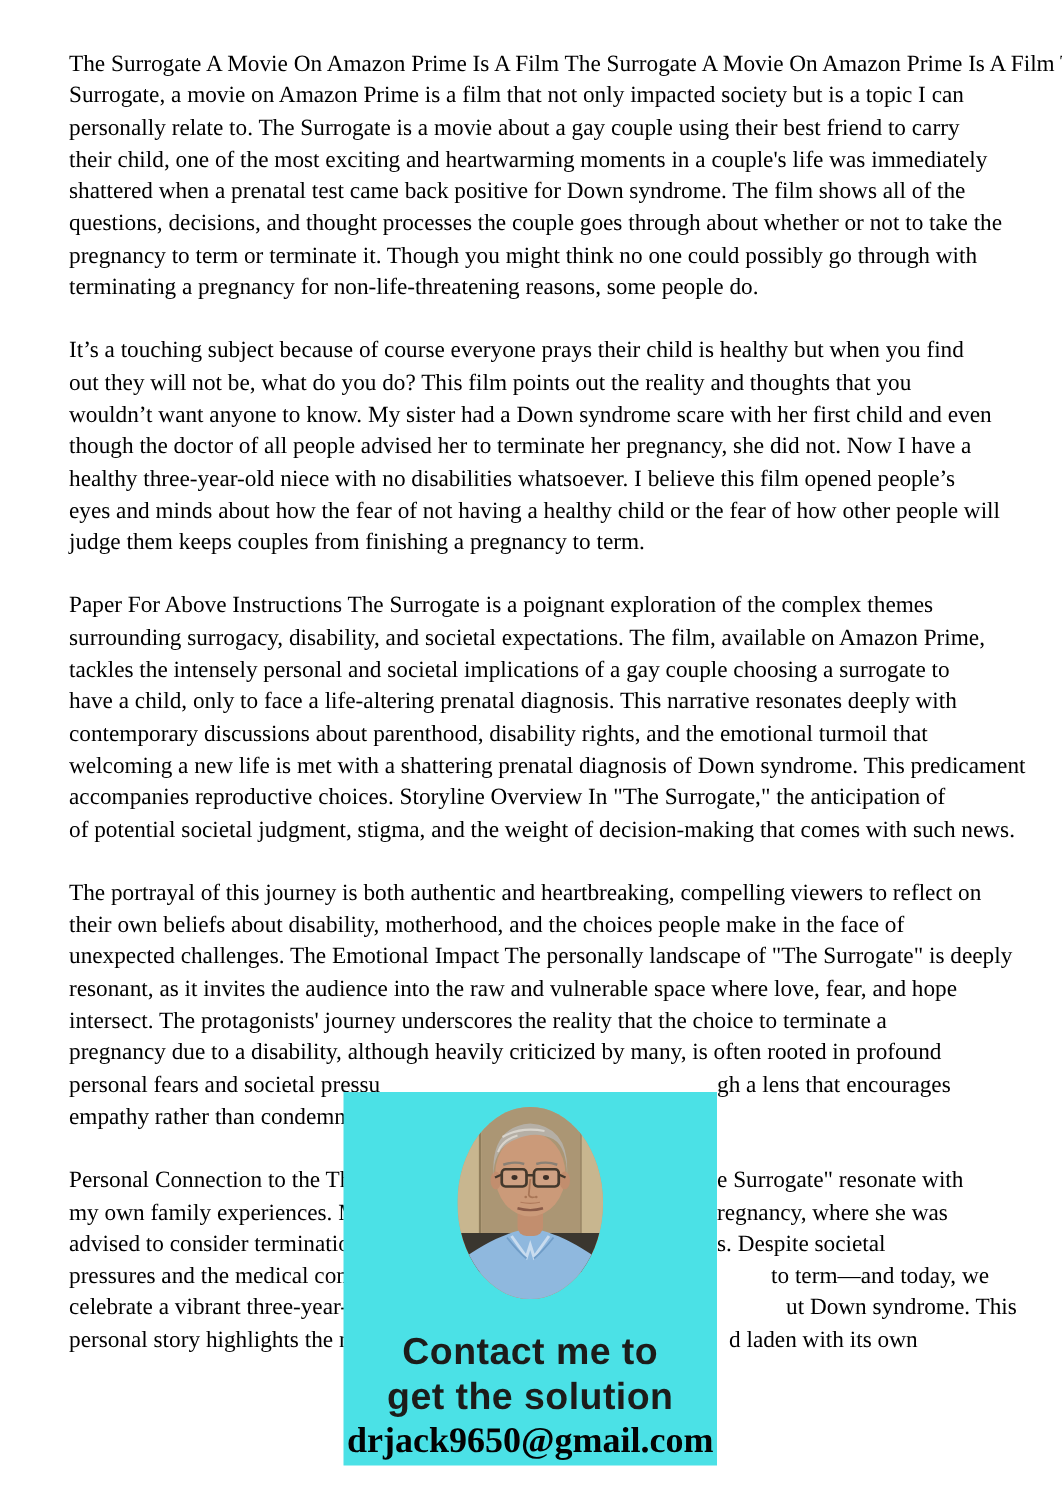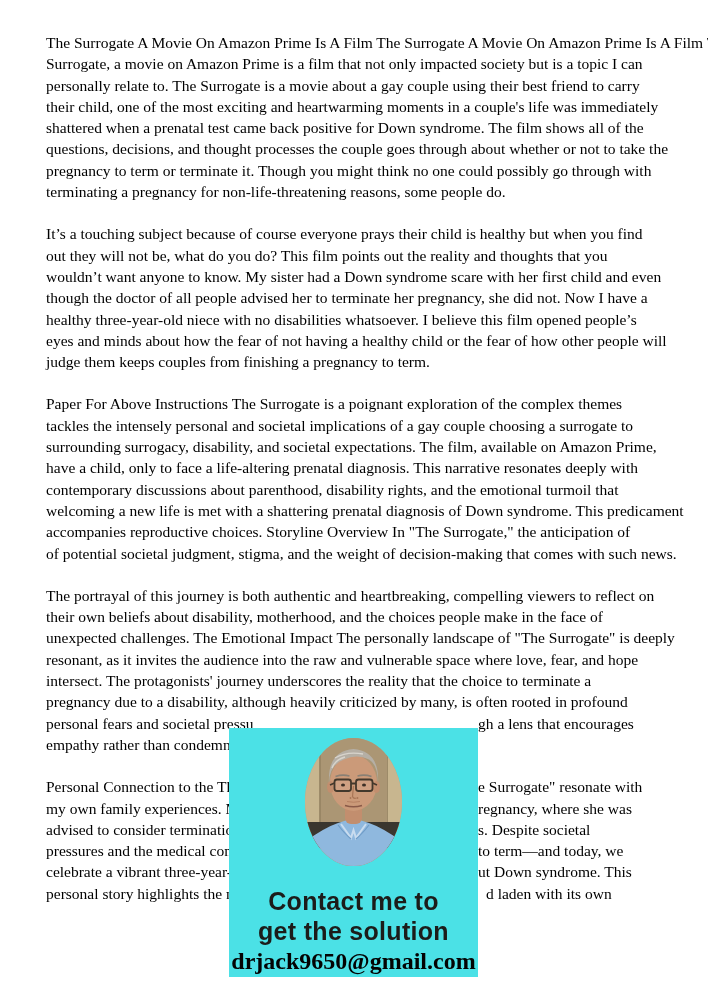--- a/index.html
+++ b/index.html
@@ -87,44 +87,44 @@
         <div class="line">It’s a touching subject because of course everyone prays their child is healthy but when you find</div>
         <div class="line">out they will not be, what do you do? This film points out the reality and thoughts that you</div>
         <div class="line">wouldn’t want anyone to know. My sister had a Down syndrome scare with her first child and even</div>
         <div class="line">though the doctor of all people advised her to terminate her pregnancy, she did not. Now I have a</div>
         <div class="line">healthy three-year-old niece with no disabilities whatsoever. I believe this film opened people’s</div>
         <div class="line">eyes and minds about how the fear of not having a healthy child or the fear of how other people will</div>
         <div class="line">judge them keeps couples from finishing a pregnancy to term.</div>
       </div>
       <div class="paragraph">
         <div class="line">Paper For Above Instructions The Surrogate is a poignant exploration of the complex themes</div>
+        <div class="line">surrounding surrogacy, disability, and societal expectations. The film, available on Amazon Prime,</div>
         <div class="line">tackles the intensely personal and societal implications of a gay couple choosing a surrogate to</div>
-        <div class="line">surrounding surrogacy, disability, and societal expectations. The film, available on Amazon Prime,</div>
         <div class="line">have a child, only to face a life-altering prenatal diagnosis. This narrative resonates deeply with</div>
         <div class="line">contemporary discussions about parenthood, disability rights, and the emotional turmoil that</div>
         <div class="line">welcoming a new life is met with a shattering prenatal diagnosis of Down syndrome. This predicament</div>
         <div class="line">accompanies reproductive choices. Storyline Overview In "The Surrogate," the anticipation of</div>
         <div class="line">of potential societal judgment, stigma, and the weight of decision-making that comes with such news.</div>
       </div>
       <div class="paragraph">
         <div class="line">The portrayal of this journey is both authentic and heartbreaking, compelling viewers to reflect on</div>
         <div class="line">their own beliefs about disability, motherhood, and the choices people make in the face of</div>
         <div class="line">unexpected challenges. The Emotional Impact The personally landscape of "The Surrogate" is deeply</div>
         <div class="line">resonant, as it invites the audience into the raw and vulnerable space where love, fear, and hope</div>
         <div class="line">intersect. The protagonists' journey underscores the reality that the choice to terminate a</div>
         <div class="line">pregnancy due to a disability, although heavily criticized by many, is often rooted in profound</div>
         <div class="line"><span class="frag-left">personal fears and societal pressu</span><span class="frag-right" style="left: 432px;">gh a lens that encourages</span></div>
         <div class="line"><span class="frag-left">empathy rather than condemnation.</span><span class="frag-right" style="left: 432px;"></span></div>
       </div>
       <div class="paragraph">
         <div class="line"><span class="frag-left">Personal Connection to the Themes</span><span class="frag-right" style="left: 432px;">e Surrogate" resonate with</span></div>
         <div class="line"><span class="frag-left">my own family experiences. My sister</span><span class="frag-right" style="left: 432px;">regnancy, where she was</span></div>
         <div class="line"><span class="frag-left">advised to consider termination due</span><span class="frag-right" style="left: 432px;">s. Despite societal</span></div>
-        <div class="line"><span class="frag-left">pressures and the medical community</span><span class="frag-right" style="left: 432px;">to term—and today, we</span></div>
-        <div class="line"><span class="frag-left">celebrate a vibrant three-year-old</span><span class="frag-right" style="left: 432px;">ut Down syndrome. This</span></div>
+        <div class="line"><span class="frag-left">pressures and the medical community</span><span class="frag-right" style="left: 432px; padding-left: 36px;">to term—and today, we</span></div>
+        <div class="line"><span class="frag-left">celebrate a vibrant three-year-old</span><span class="frag-right" style="left: 432px; padding-left: 46px;">ut Down syndrome. This</span></div>
         <div class="line"><span class="frag-left">personal story highlights the notion</span><span class="frag-right" style="left: 440px;">d laden with its own</span></div>
       </div>
     </div>
 
   <div id="promo" style="background: rgb(75, 225, 230);">
     <svg id="portrait" viewBox="0 0 97 128" xmlns="http://www.w3.org/2000/svg" aria-hidden="true">
       <defs>
         <clipPath id="ovalClip">
             <ellipse cx="48.5" cy="64" rx="48.5" ry="64"></ellipse>
           </clipPath>

